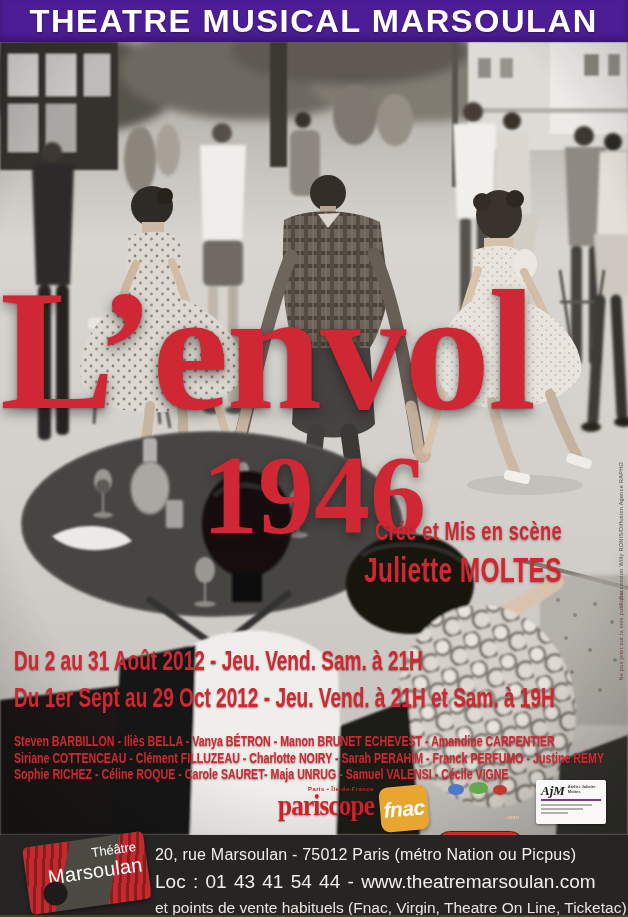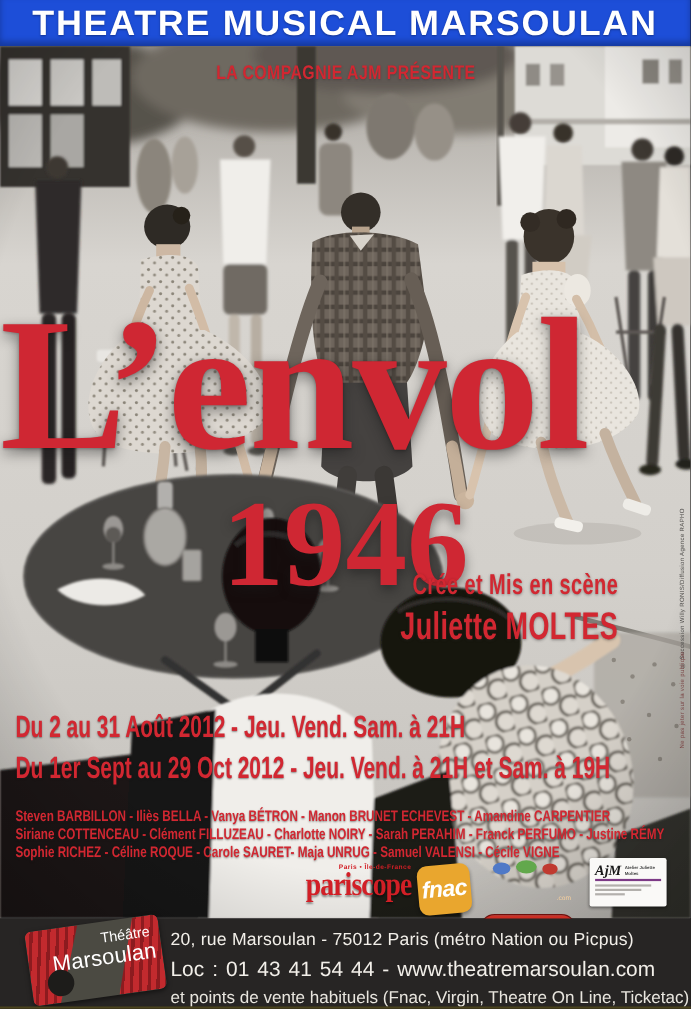--- a/index.html
+++ b/index.html
@@ -1,19 +1,19 @@
 <!DOCTYPE html>
 <html><head>
 <meta charset="utf-8">
 <style>
   html,body{margin:0;padding:0;background:#111;}
   .poster{position:relative;width:628px;height:917px;overflow:hidden;background:#272524;
           font-family:"Liberation Sans",sans-serif;}
   
-  .banner{position:absolute;top:0;left:0;width:628px;height:42px;background:#1d4ed8;
+  .banner{position:absolute;top:0;left:0;width:628px;height:42px;background:#4c1d95;
           display:flex;align-items:center;justify-content:center;
           box-shadow:inset 0 -4px 6px rgba(0,0,0,.28);}
   .banner span{color:#fff;font-weight:700;font-size:32px;letter-spacing:1.5px;
           text-shadow:0 1px 2px rgba(0,0,0,.35);transform:scaleX(1.02);}
   
   .photo{position:absolute;top:42px;left:0;width:628px;height:793px;}
   
   .red{color:#d22731;}
   .presents{position:absolute;top:56px;left:0;width:628px;text-align:center;}
   .presents span{display:inline-block;font-size:18px;font-weight:800;letter-spacing:.5px;
@@ -52,21 +52,21 @@
   .bl-red{left:57px;top:3px;width:14px;height:10px;background:#c03a30;}
   .br-pill{position:absolute;left:0;top:11px;width:88px;height:27px;border-radius:14px;
           background:linear-gradient(#d03026,#8f1511);border:1.5px solid #70100d;
           display:flex;align-items:center;justify-content:center;box-sizing:border-box;
           box-shadow:0 2px 3px rgba(0,0,0,.45);margin-top:38px;}
   .br-pill span{color:#fff;font-weight:800;font-style:italic;font-size:14px;
           text-shadow:0 1px 1px #5e0b08;transform:scaleX(.92);}
   .br-com{position:absolute;right:5px;top:32px;font-size:6px;color:#f7cf9d;}
   .ajm{position:absolute;left:536px;top:780px;width:70px;height:44px;background:#faf9f7;
           border-radius:2px;padding:4px 5px;box-sizing:border-box;box-shadow:0 1px 3px rgba(0,0,0,.45);}
-  .ajm-row{display:flex;align-items:center;}
+  .ajm-row{display:flex;align-items:flex-start;}
   .ajm-name{font-family:"Liberation Serif",serif;font-weight:700;font-style:italic;
           font-size:13px;color:#1a1a1a;line-height:1;}
   .ajm-tag{font-size:4px;font-weight:700;color:#444;margin-left:3px;}
   .ajm-rule{height:2px;background:#7d3a86;margin:2px 0 3px 0;}
   .ajm-bar{height:2px;background:#b3b0ac;margin-bottom:2px;}
   
   .vcredit{position:absolute;writing-mode:vertical-rl;transform:rotate(180deg);
           font-size:5.5px;letter-spacing:.3px;}
   .vc-photo{right:4px;top:462px;color:#4e4c4a;}
   .vc-notice{right:4px;top:592px;color:#7a4545;}
@@ -325,23 +325,20 @@
       <path d="M362,556 C380,540 440,540 462,562" stroke="#322f2b" stroke-width="4" fill="none"></path>
       <path d="M452,640 C492,622 530,600 556,582" stroke="#d8c4ae" stroke-width="16" fill="none" stroke-linecap="round"></path>
       <ellipse cx="487" cy="706" rx="88" ry="102" fill="url(#rings)" transform="rotate(-14 487 706)"></ellipse>
       <path d="M340,726 L408,700 L420,835 L336,835 Z" fill="#1b1a18"></path>
       <path d="M560,760 L628,735 L628,835 L556,835 Z" fill="#23211f" opacity=".9"></path>
     </g>
 
     <rect x="0" y="42" width="628" height="793" fill="url(#vg)"></rect>
   </svg>
 
-  <div class="presents red">
-    <span>LA COMPAGNIE AJM PRÉSENTE</span>
-  </div>
 
   <div class="title">L’envol</div>
   <div class="year">1946</div>
 
   <div class="direction red">
     <div class="dir1">Crée et Mis en scène</div>
     <div class="dir2">Juliette MOLTES</div>
   </div>
 
   <div class="schedule red">

